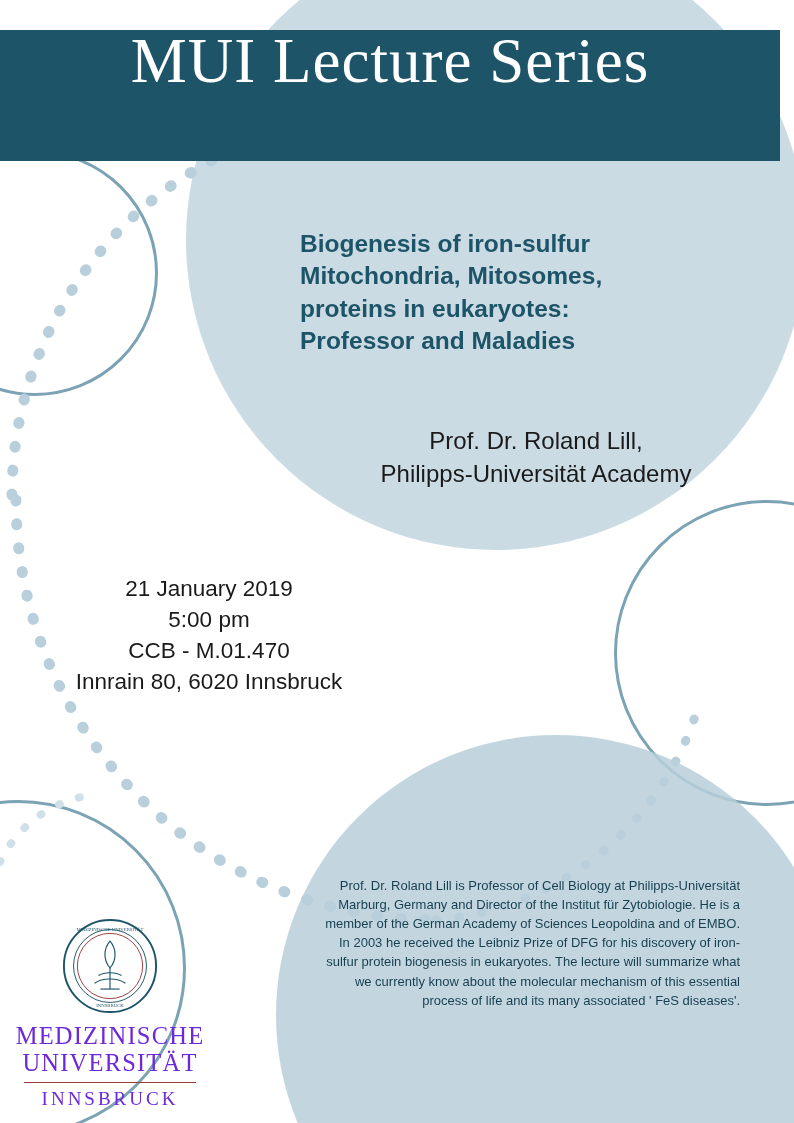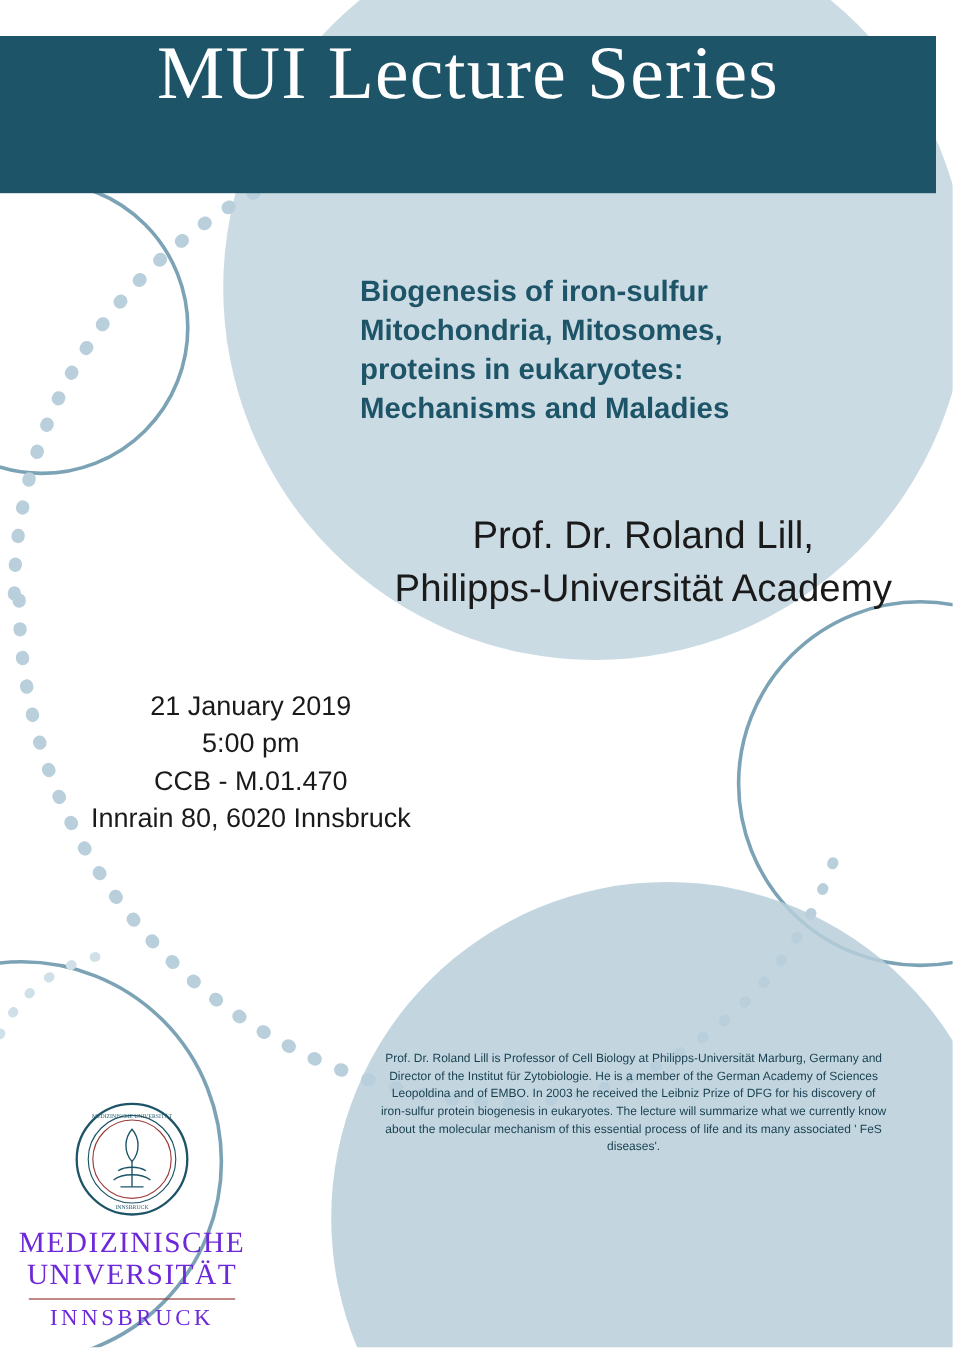--- a/index.html
+++ b/index.html
@@ -114,21 +114,21 @@
   }
 
   
   .speaker {
     position: absolute;
     left: 300px;
     top: 424px;
     width: 472px;
     text-align: center;
     color: #1a1a1a;
-    font-size: 32px;
+    font-size: 24px;
     line-height: 1.38;
   }
 
   
   .details {
     position: absolute;
     left: 10px;
     top: 573px;
     width: 398px;
     text-align: center;
@@ -137,23 +137,23 @@
     line-height: 1.38;
   }
 
   
   .abstract {
     position: absolute;
     left: 316px;
     top: 876px;
     width: 424px;
     color: #173f4f;
-    font-size: 10px;
+    font-size: 13px;
     line-height: 1.47;
-    text-align: center;
+    text-align: right;
   }
 
   
   .logo-wrap {
     position: absolute;
     left: 12px;
     top: 918px;
     width: 196px;
     text-align: center;
   }
@@ -207,21 +207,21 @@
   </svg>
 
   <div class="header-band">
     <div class="header-title">MUI Lecture Series</div>
   </div>
 
   <div class="lecture-title">
     <div>Biogenesis of iron-sulfur</div>
     <div>Mitochondria, Mitosomes,</div>
     <div>proteins in eukaryotes:</div>
-    <div>Mechanisms and Maladies</div>
+    <div>Professor and Maladies</div>
   </div>
 
   <div class="speaker">
     <div>Prof. Dr. Roland Lill,</div>
     <div>Philipps-Universität Academy</div>
   </div>
 
   <div class="details">
     <div>21 January 2019</div>
     <div>5:00 pm</div>

